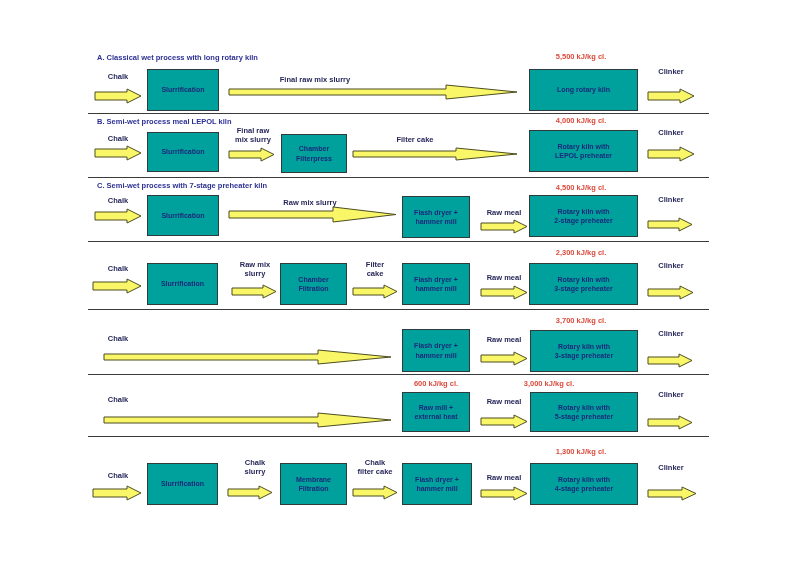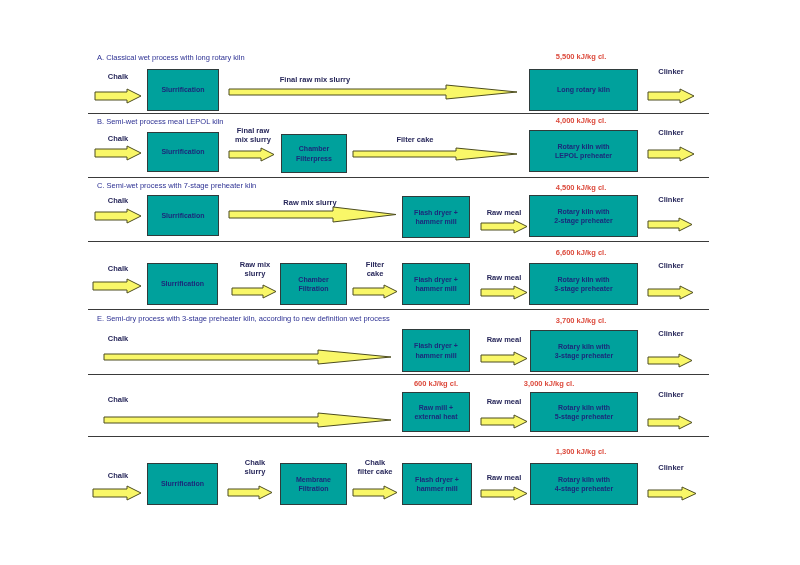--- a/index.html
+++ b/index.html
@@ -1,18 +1,18 @@
 <!DOCTYPE html>
 <html style="--box_fill: #00a19c; --box_border: #2f3b3b; --box_text: #1b2a7b; --title_text: #2d3193; --energy_text: #dc4a3c; --label_text: #27275a; --arrow_fill: #f9f768; --arrow_outline: #4d4d20; --separator: #3a3a3a;"><head>
 <meta charset="utf-8">
 <style>
   html,body{margin:0;padding:0;background:#ffffff;}
   .canvas{position:relative;width:800px;height:565px;background:#ffffff;
           font-family:"Liberation Sans",sans-serif;overflow:hidden;}
-  .t{position:absolute;font-size:7.5px;font-weight:normal;color:var(--title_text);white-space:nowrap;}
+  .t{position:absolute;font-size:7.5px;font-weight:bold;color:var(--title_text);white-space:nowrap;}
   .e{position:absolute;font-size:7.5px;font-weight:bold;color:var(--energy_text);text-align:center;white-space:nowrap;}
   .l{position:absolute;font-size:7.5px;font-weight:bold;color:var(--label_text);text-align:center;
      white-space:pre-line;line-height:1.2;}
   .box{position:absolute;background:var(--box_fill);border:1.2px solid var(--box_border);
        color:var(--box_text);font-size:7px;font-weight:bold;display:flex;align-items:center;
        justify-content:center;text-align:center;white-space:pre-line;line-height:1.3;
        box-sizing:border-box;padding:1px;}
   .sep{position:absolute;left:88px;width:621px;height:0;border-top:1.6px solid var(--separator);}
   .ar{position:absolute;display:block;}
 </style>
@@ -83,21 +83,21 @@
       <polygon points="1,4 34,4 34,1 47,7.5 34,14 34,11 1,11" fill="#f9f768" stroke="#4d4d20" stroke-width="1" stroke-linejoin="miter"></polygon>
     </svg>
   <div class="box" style="left:529px;top:195px;width:109px;height:42px">Rotary kiln with
 2-stage preheater</div>
   <div class="l" style="left:645px;top:195px;width:52px">Clinker</div>
   <svg class="ar" style="left:647px;top:217px" viewBox="0 0 46 15" width="46" height="15">
       <polygon points="1,4 32,4 32,1 45,7.5 32,14 32,11 1,11" fill="#f9f768" stroke="#4d4d20" stroke-width="1" stroke-linejoin="miter"></polygon>
     </svg>
   <div class="sep" style="top:241px"></div>
 
-  <div class="e" style="left:540px;top:248px;width:82px">6,600 kJ/kg cl.</div>
+  <div class="e" style="left:540px;top:248px;width:82px">2,300 kJ/kg cl.</div>
   <div class="l" style="left:92px;top:264px;width:52px">Chalk</div>
   <svg class="ar" style="left:92px;top:278px" viewBox="0 0 50 16" width="50" height="16">
       <polygon points="1,4 35,4 35,1 49,8 35,15 35,12 1,12" fill="#f9f768" stroke="#4d4d20" stroke-width="1" stroke-linejoin="miter"></polygon>
     </svg>
   <div class="box" style="left:147px;top:263px;width:71px;height:42px">Slurrification</div>
   <div class="l" style="left:229px;top:260px;width:52px">Raw mix
 slurry</div>
   <svg class="ar" style="left:231px;top:284px" viewBox="0 0 46 15" width="46" height="15">
       <polygon points="1,4 32,4 32,1 45,7.5 32,14 32,11 1,11" fill="#f9f768" stroke="#4d4d20" stroke-width="1" stroke-linejoin="miter"></polygon>
     </svg>
@@ -115,21 +115,20 @@
       <polygon points="1,4 34,4 34,1 47,7.5 34,14 34,11 1,11" fill="#f9f768" stroke="#4d4d20" stroke-width="1" stroke-linejoin="miter"></polygon>
     </svg>
   <div class="box" style="left:529px;top:263px;width:109px;height:42px">Rotary kiln with
 3-stage preheater</div>
   <div class="l" style="left:645px;top:261px;width:52px">Clinker</div>
   <svg class="ar" style="left:647px;top:285px" viewBox="0 0 47 15" width="47" height="15">
       <polygon points="1,4 33,4 33,1 46,7.5 33,14 33,11 1,11" fill="#f9f768" stroke="#4d4d20" stroke-width="1" stroke-linejoin="miter"></polygon>
     </svg>
   <div class="sep" style="top:309px"></div>
 
-  <div class="t" style="left:97px;top:314px">E. Semi-dry process with 3-stage preheater kiln, according to new definition wet process</div>
   <div class="e" style="left:540px;top:316px;width:82px">3,700 kJ/kg cl.</div>
   <div class="l" style="left:92px;top:334px;width:52px">Chalk</div>
   <svg class="ar" style="left:103px;top:349px" viewBox="0 0 289 16" width="289" height="16">
       <polygon points="1,5 215,5 215,1 288,8 215,15 215,11 1,11" fill="#f9f768" stroke="#4d4d20" stroke-width="1" stroke-linejoin="miter"></polygon>
     </svg>
   <div class="box" style="left:402px;top:329px;width:68px;height:43px">Flash dryer +
 hammer mill</div>
   <div class="l" style="left:473px;top:335px;width:62px">Raw meal</div>
   <svg class="ar" style="left:480px;top:351px" viewBox="0 0 48 15" width="48" height="15">
       <polygon points="1,4 34,4 34,1 47,7.5 34,14 34,11 1,11" fill="#f9f768" stroke="#4d4d20" stroke-width="1" stroke-linejoin="miter"></polygon>

